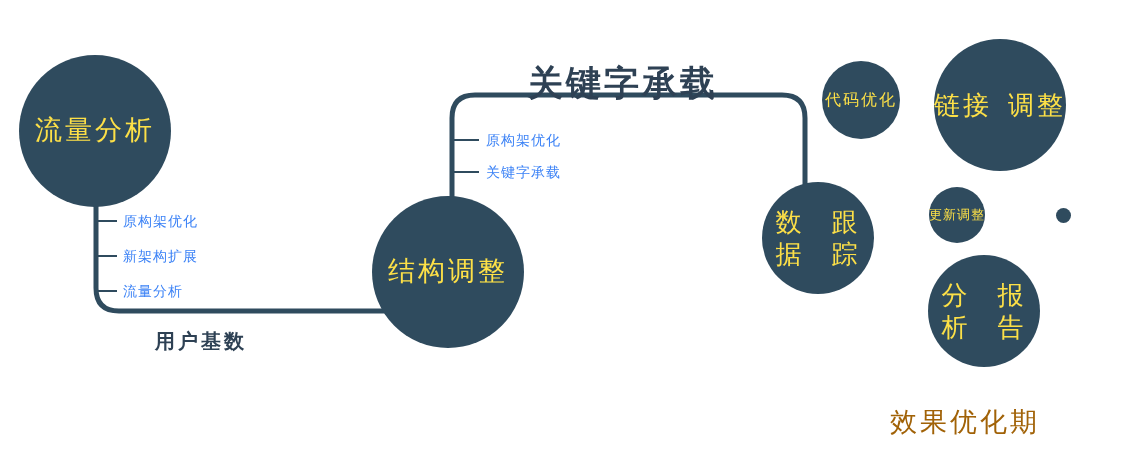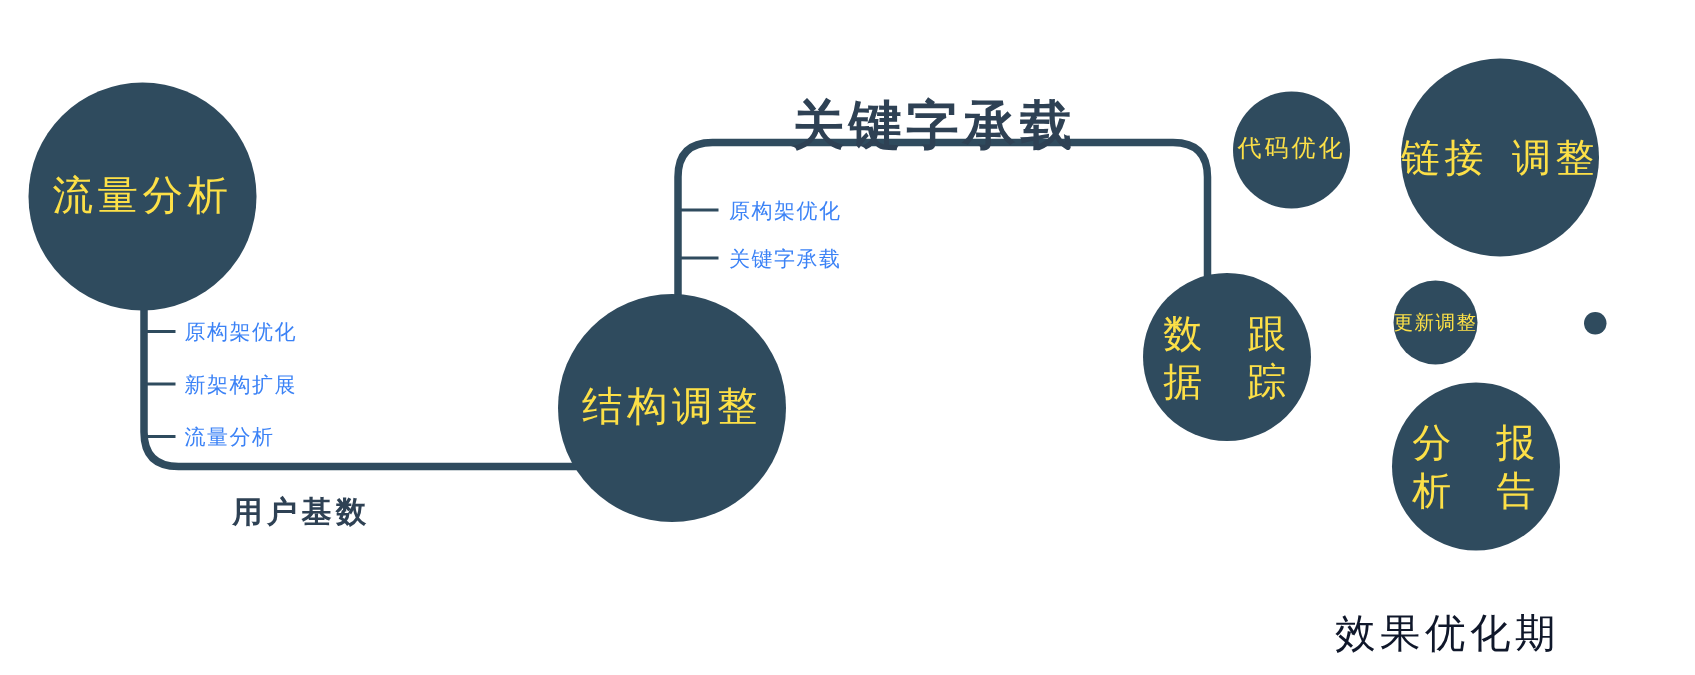--- a/index.html
+++ b/index.html
@@ -58,21 +58,21 @@
     letter-spacing: 1px;
   }
   .edge-label {
     font-size: 26px;
     font-weight: bold;
     color: #2E4154;
     letter-spacing: 3px;
   }
   .footer-label {
     font-size: 27px;
-    color: #0f172a;
+    color: #a16207;
     letter-spacing: 3px;
   }
   .dot {
     position: absolute;
     z-index: 2;
     border-radius: 50%;
     background: #2F4B5E;
   }
 </style>
 </head>

